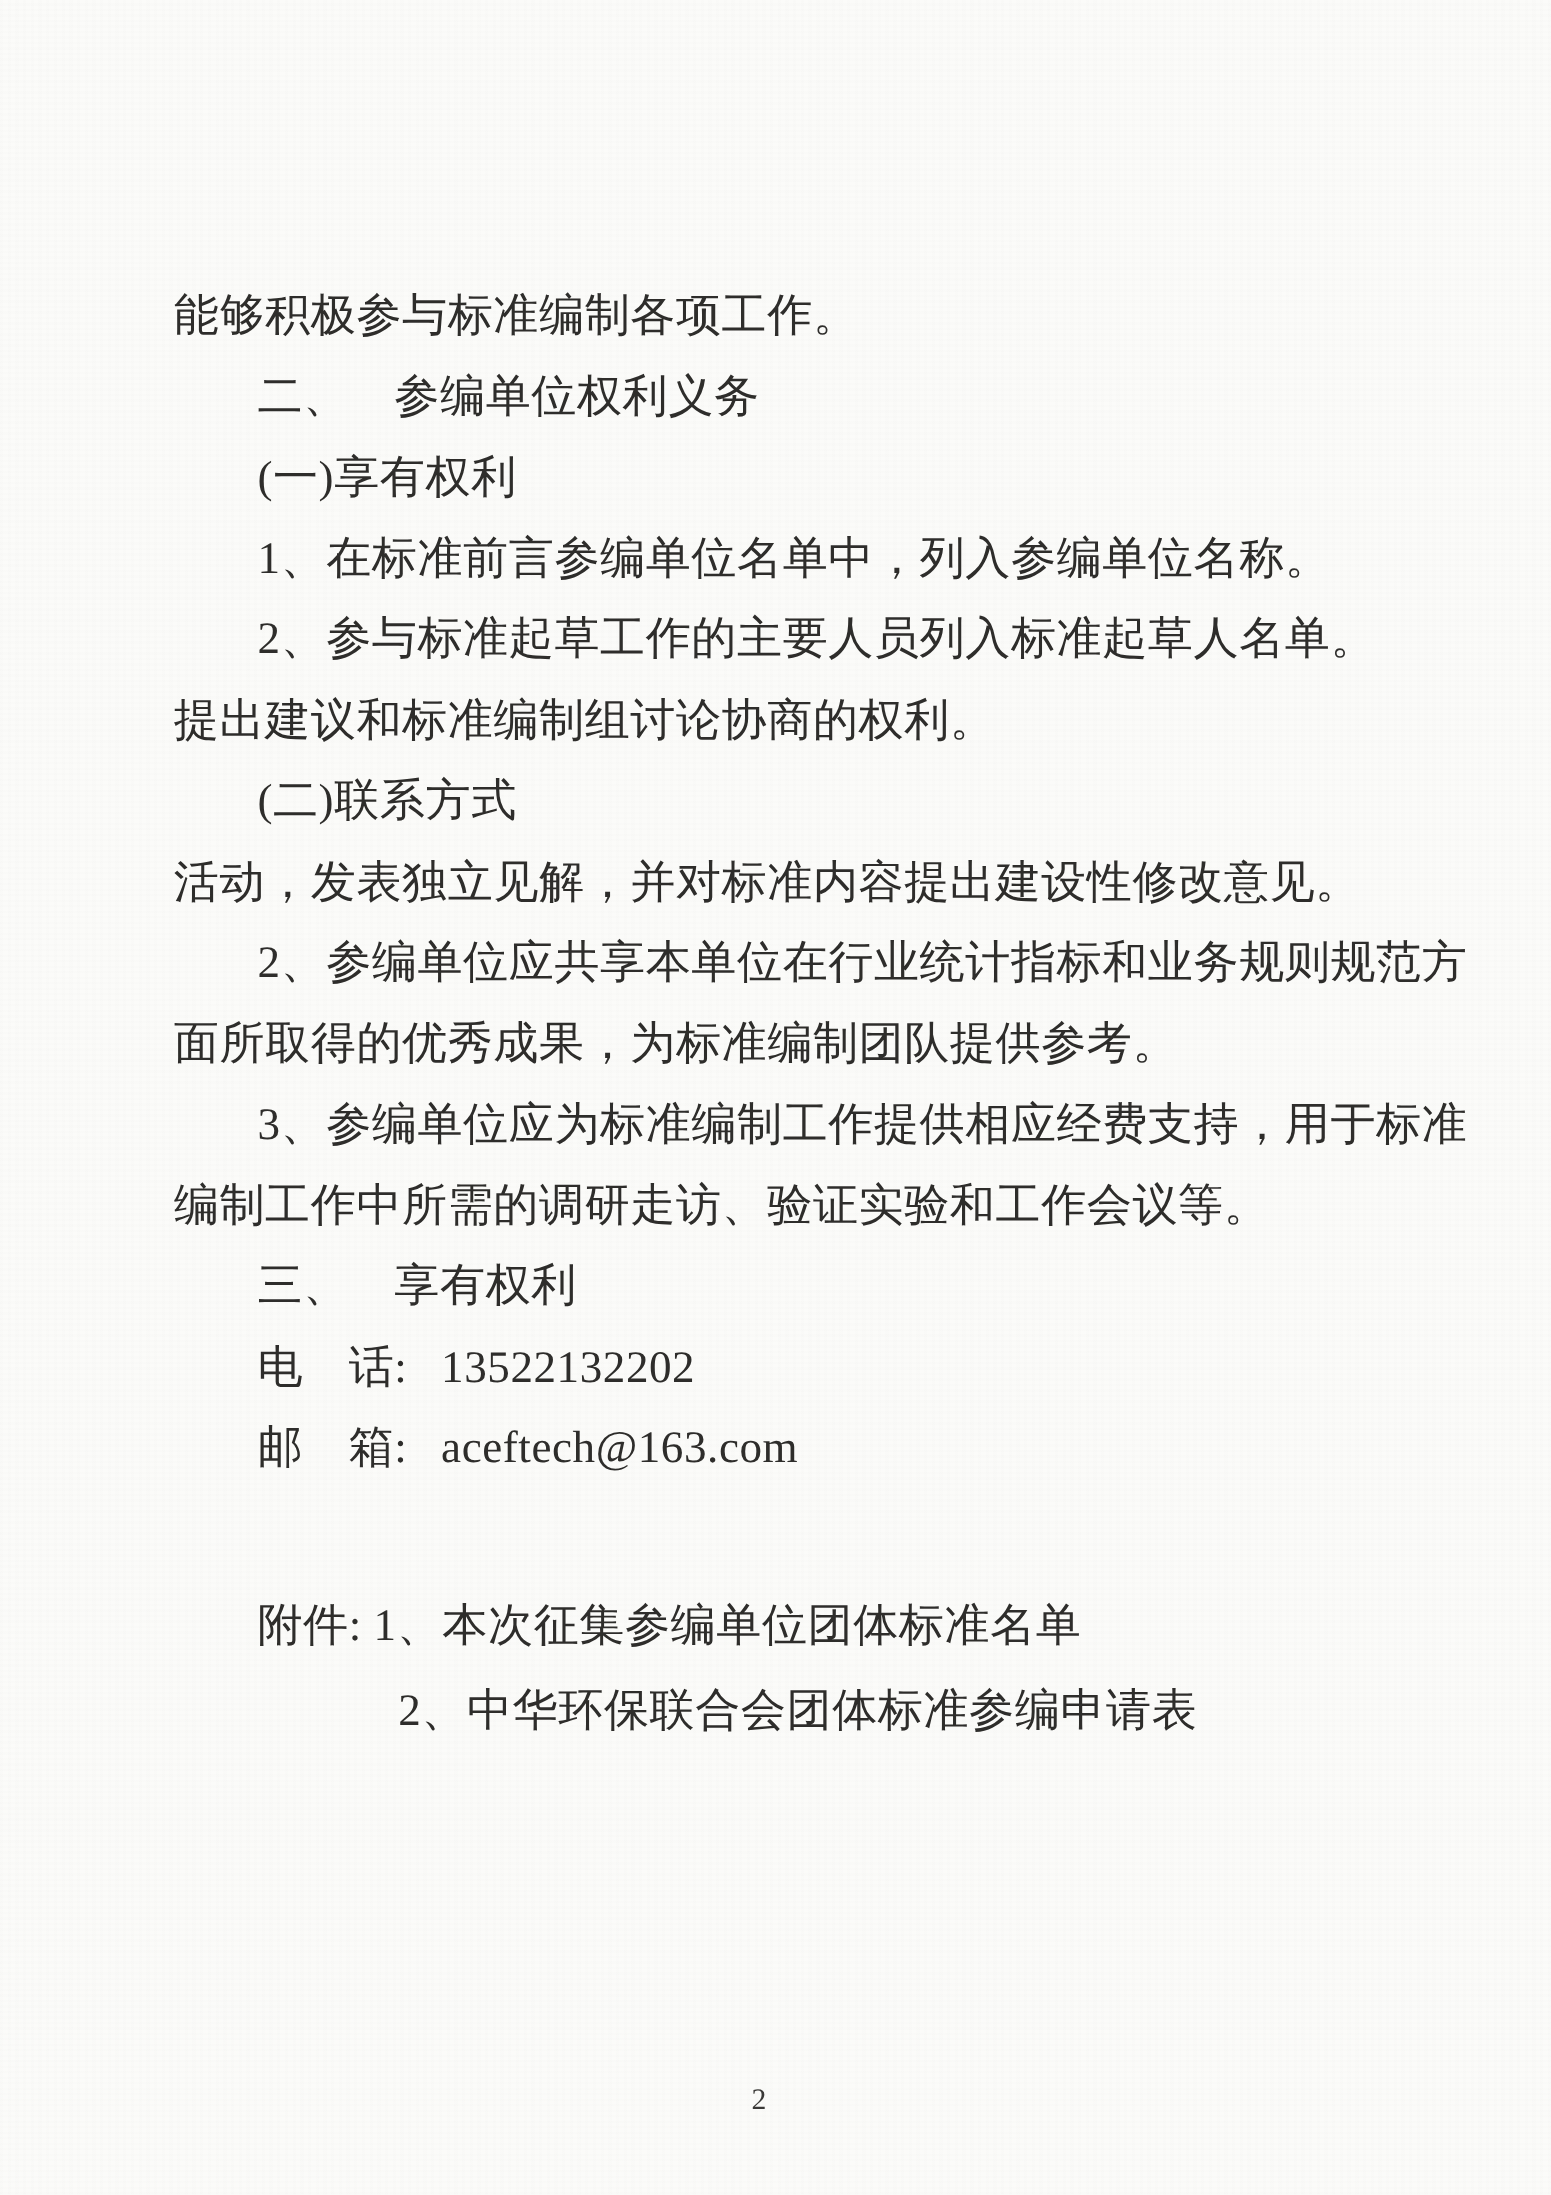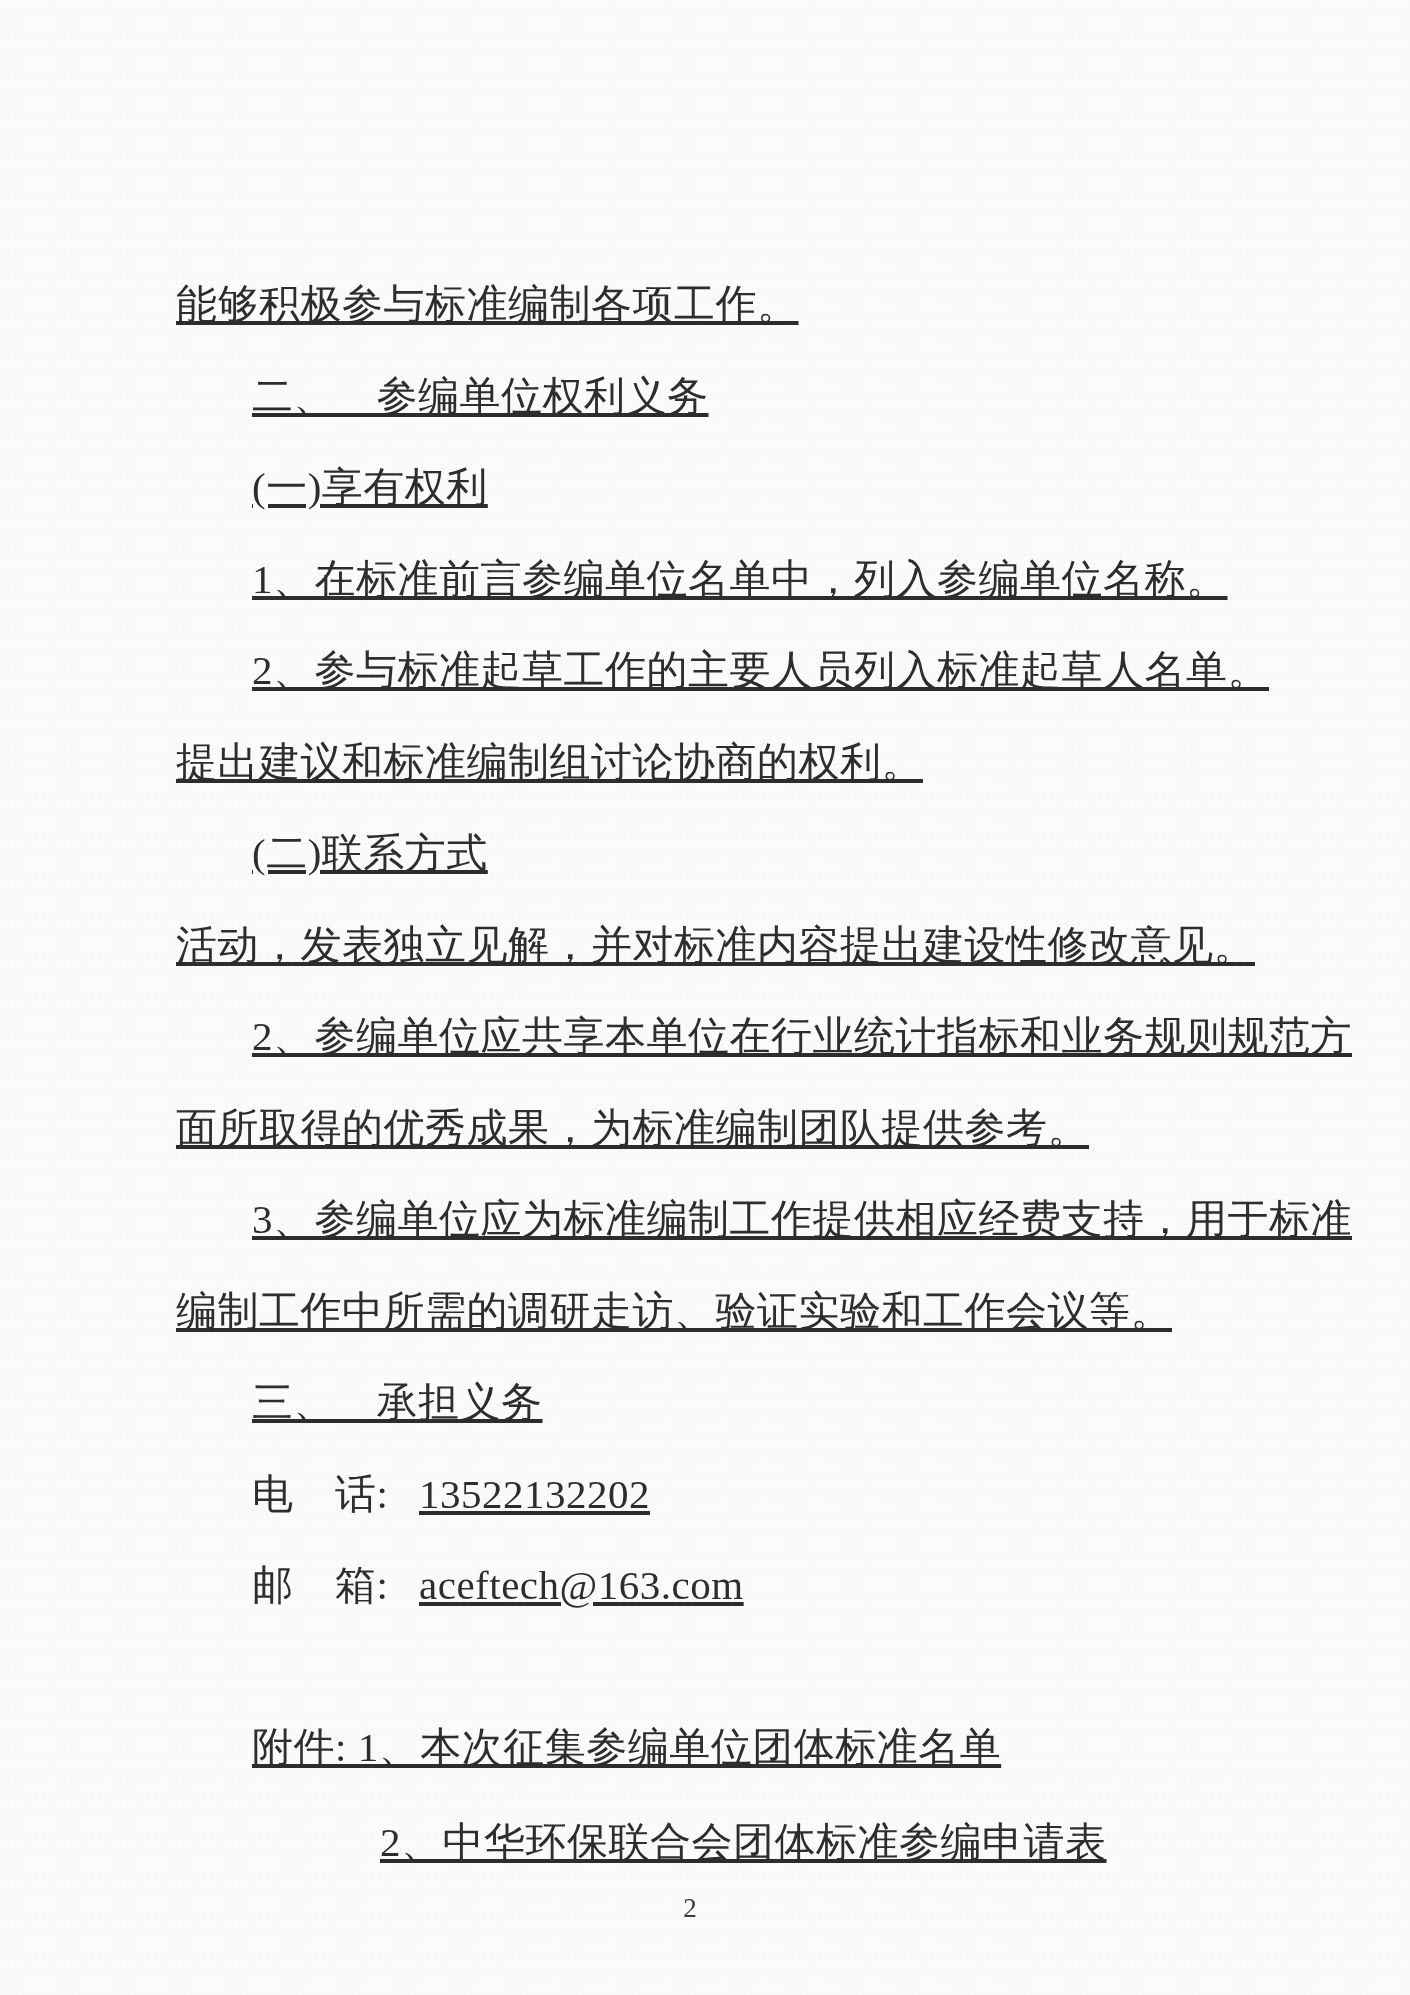--- a/index.html
+++ b/index.html
@@ -19,26 +19,25 @@
     overflow: hidden;
   }
   .page {
     position: absolute;
     inset: 0;
   }
   .body-lines {
     padding: 250px 110px 0 158px;
   }
   .line {
-    margin: 18px;
+    margin: 0;
     font-size: 41px;
     line-height: 73.5px;
     white-space: pre;
     letter-spacing: 0.5px;
-    text-decoration: underline;
   }
   .line.flush   { padding-left: 0; }
   .line.indent  { padding-left: 76px; }
   .line.contact { padding-left: 76px; }
   .contact-label {
     display: inline-block;
     width: 167px;
   }
   .attachments {
     margin-top: 86px;
@@ -67,21 +66,21 @@
       <p class="line indent">(一)享有权利</p>
       <p class="line indent">1、在标准前言参编单位名单中，列入参编单位名称。</p>
       <p class="line indent">2、参与标准起草工作的主要人员列入标准起草人名单。</p>
       <p class="line flush">提出建议和标准编制组讨论协商的权利。</p>
       <p class="line indent">(二)联系方式</p>
       <p class="line flush">活动，发表独立见解，并对标准内容提出建设性修改意见。</p>
       <p class="line indent">2、参编单位应共享本单位在行业统计指标和业务规则规范方</p>
       <p class="line flush">面所取得的优秀成果，为标准编制团队提供参考。</p>
       <p class="line indent">3、参编单位应为标准编制工作提供相应经费支持，用于标准</p>
       <p class="line flush">编制工作中所需的调研走访、验证实验和工作会议等。</p>
-      <p class="line indent">三、　承担义务</p>
+      <p class="line indent">三、　享有权利</p>
       <p class="line contact"><span class="contact-label">电　话:</span><span class="contact-value">13522132202</span></p>
       <p class="line contact"><span class="contact-label">邮　箱:</span><span class="contact-value">aceftech@163.com</span></p>
     </div>
   <div class="attachments">
       <p class="line attach-1">附件: 1、本次征集参编单位团体标准名单</p>
       <p class="line attach-2">2、中华环保联合会团体标准参编申请表</p>
     </div>
   <div class="page-number">2</div>
 </div>
 

